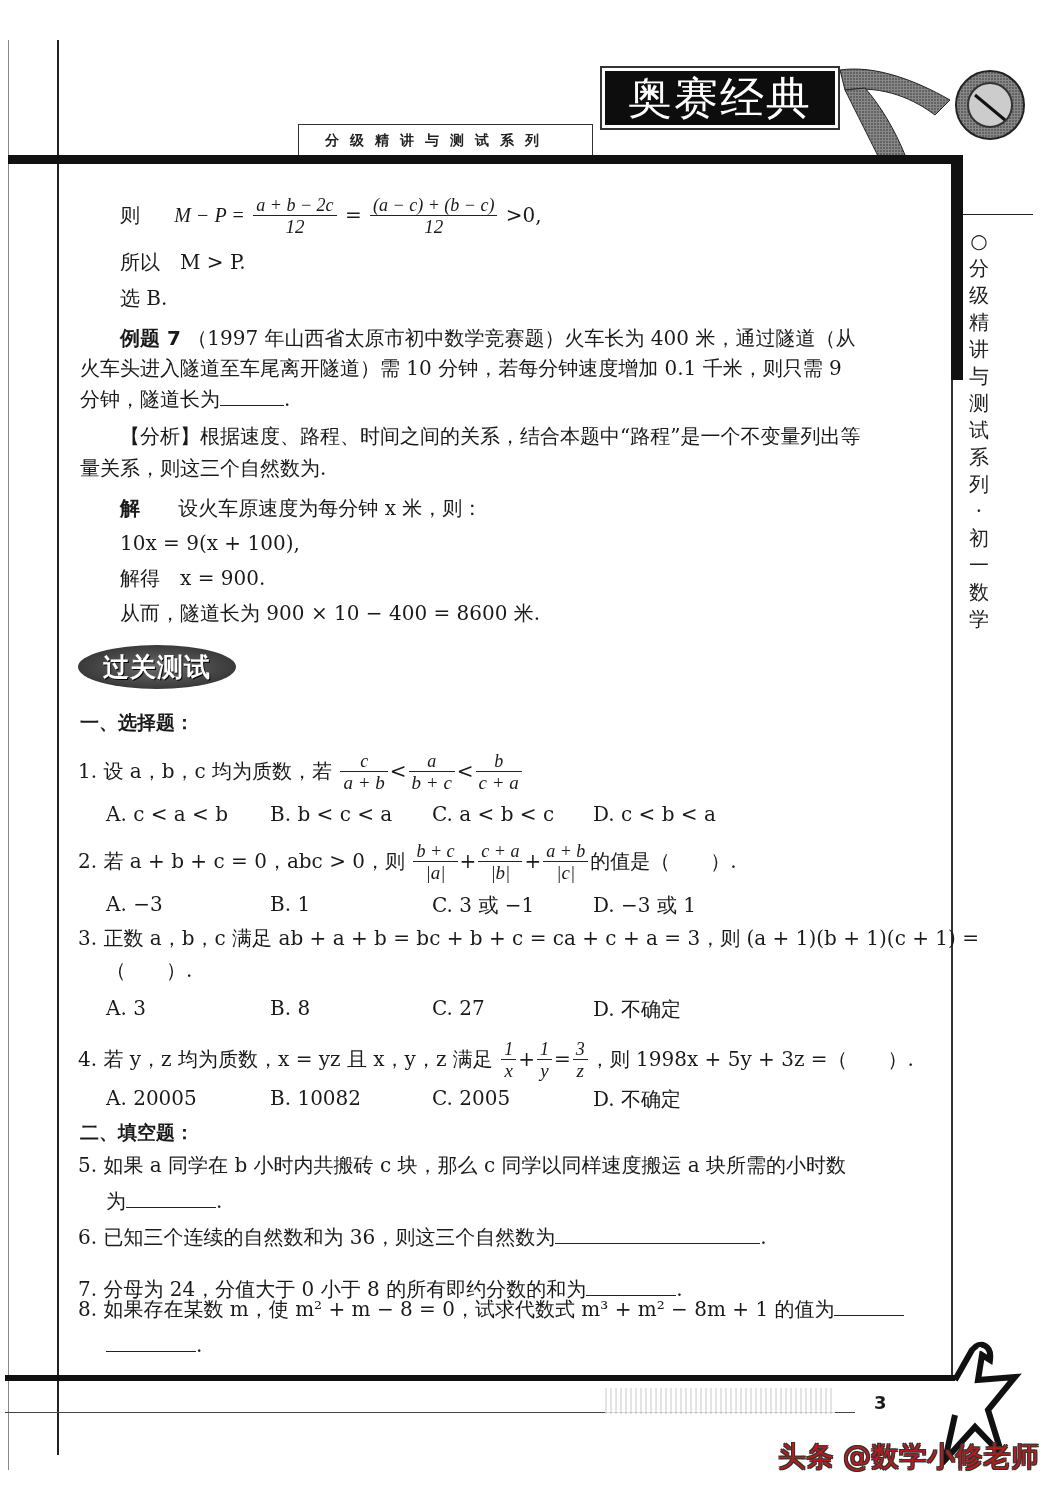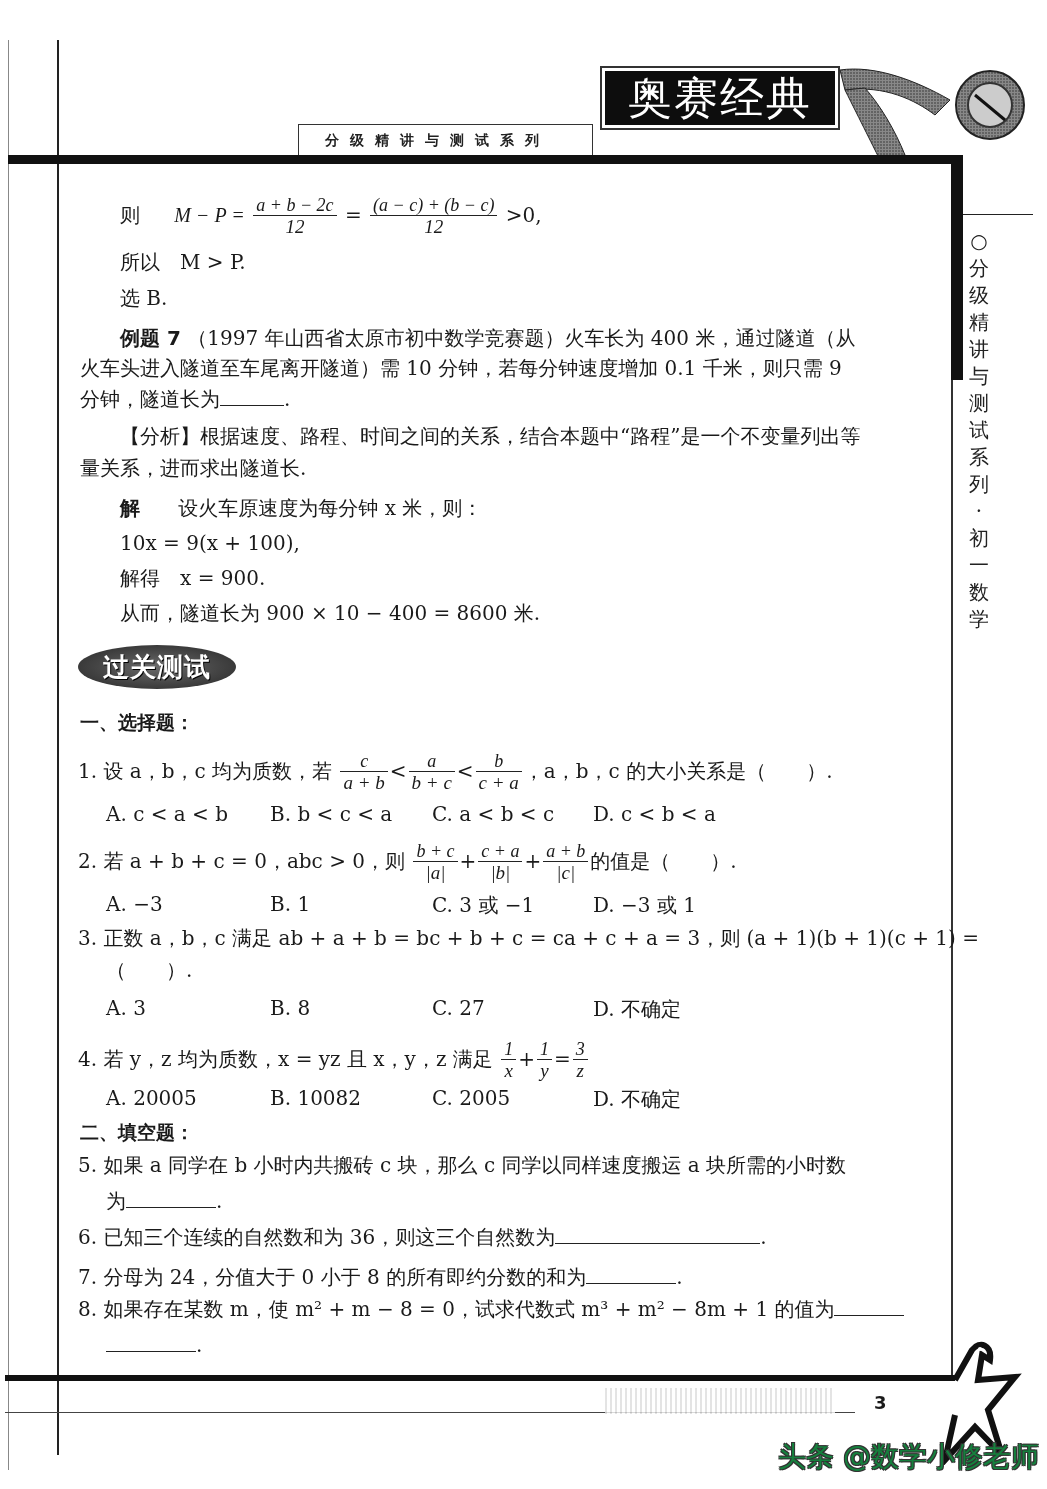--- a/index.html
+++ b/index.html
@@ -28,21 +28,21 @@
                    border-radius: 50%; background: radial-gradient(ellipse at center, #6a6a6a 0%, #3a3a3a 70%, #2a2a2a 100%);
                    color: #fff; font-weight: bold; font-size: 26px; display: flex; align-items: center;
                    justify-content: center; font-family: "DejaVu Sans", "Liberation Sans", sans-serif;
                    text-shadow: 1px 1px 0 #000; letter-spacing: 1px; }
   .section-head { position: absolute; left: 80px; font-size: 19px; font-weight: bold;
                   font-family: "DejaVu Sans", "Liberation Sans", sans-serif; }
   .side-text { position: absolute; left: 966px; top: 228px; width: 26px; font-size: 20px; line-height: 27px;
                text-align: center; color: #222; font-family: "DejaVu Serif", "Liberation Serif", serif; }
   .page-num { position: absolute; left: 874px; top: 1392px; font-size: 18px; font-weight: bold;
               font-family: "DejaVu Sans", "Liberation Sans", sans-serif; }
-  .watermark { position: absolute; left: 778px; top: 1438px; font-size: 28px; color: #15803d;
+  .watermark { position: absolute; left: 778px; top: 1438px; font-size: 28px; color: #b91c1c;
                font-family: "DejaVu Sans", "Liberation Sans", sans-serif;
                text-shadow: -1px -1px 0 #333, 1px -1px 0 #333, -1px 1px 0 #333, 1px 1px 0 #333; }
   .dotband { position: absolute; left: 605px; top: 1388px; width: 230px; height: 26px;
              background-image: repeating-linear-gradient(90deg, #ddd 0 2px, #fff 2px 5px); opacity: 0.8; }
   .opts { position: absolute; left: 0; font-size: 20px; white-space: nowrap; }
   .opts span { position: absolute; top: 0; }
 </style>
 </head>
 <body>
 
@@ -109,39 +109,39 @@
 <div class="abs" style="left:80px;top:328px;width:860px;">
   <div class="line" style="left:40px;top:0;">
     <b class="sans">例题 7</b>
     <span>（1997 年山西省太原市初中数学竞赛题）火车长为 400 米，通过隧道（从</span>
   </div>
   <div class="line" style="top:30px;text-align:right;">火车头进入隧道至车尾离开隧道）需 10 分钟，若每分钟速度增加 0.1 千米，则只需 9</div>
   <div class="line" style="top:61px;">
     <span>分钟，隧道长为</span><span class="blank" style="width:64px;"></span><span>.</span>
   </div>
   <div class="line" style="left:40px;top:98px;">【分析】根据速度、路程、时间之间的关系，结合本题中“路程”是一个不变量列出等</div>
-  <div class="line" style="top:130px;">量关系，进而求出隧道长.</div>
+  <div class="line" style="top:130px;">量关系，则这三个自然数为.</div>
   <div class="line" style="left:40px;top:170px;">
     <b class="sans">解</b>
     <span style="margin-left:32px;">设火车原速度为每分钟 x 米，则：</span>
   </div>
   <div class="line" style="left:40px;top:205px;">10x = 9(x + 100),</div>
   <div class="line" style="left:40px;top:240px;">解得　x = 900.</div>
   <div class="line" style="left:40px;top:275px;">从而，隧道长为 900 × 10 − 400 = 8600 米.</div>
 </div>
 
 <div class="section-badge">过关测试</div>
 <div class="section-head" style="top:710px;">一、选择题：</div>
 
 <div class="abs" style="left:78px;top:752px;width:870px;">
 
   <div class="line" style="top:0;">
     <span>1.</span>
     <span>设 a，b，c 均为质数，若</span>
-    <span class="frac it"><span class="num">c</span><span class="den">a + b</span></span><span>&lt;</span><span class="frac it"><span class="num">a</span><span class="den">b + c</span></span><span>&lt;</span><span class="frac it"><span class="num">b</span><span class="den">c + a</span></span><span>，a，b，c 的大小关系是（　　）.</span>
+    <span class="frac it"><span class="num">c</span><span class="den">a + b</span></span><span>&lt;</span><span class="frac it"><span class="num">a</span><span class="den">b + c</span></span><span>&lt;</span><span class="frac it"><span class="num">b</span><span class="den">c + a</span></span>
   </div>
   <div class="opts" style="top:50px;">
     <span style="left:28px;">A. c &lt; a &lt; b</span>
     <span style="left:192px;">B. b &lt; c &lt; a</span>
     <span style="left:354px;">C. a &lt; b &lt; c</span>
     <span style="left:515px;">D. c &lt; b &lt; a</span>
   </div>
 
   <div class="line" style="top:90px;">
     <span>2.</span>
@@ -163,21 +163,21 @@
   <div class="opts" style="top:244px;">
     <span style="left:28px;">A. 3</span>
     <span style="left:192px;">B. 8</span>
     <span style="left:354px;">C. 27</span>
     <span style="left:515px;">D. 不确定</span>
   </div>
 
   <div class="line" style="top:288px;">
     <span>4.</span>
     <span>若 y，z 均为质数，x = yz 且 x，y，z 满足</span>
-    <span class="frac it"><span class="num">1</span><span class="den">x</span></span>+<span class="frac it"><span class="num">1</span><span class="den">y</span></span>=<span class="frac it"><span class="num">3</span><span class="den">z</span></span>
+    <span class="frac it"><span class="num">1</span><span class="den">x</span></span>+<span class="frac it"><span class="num">1</span><span class="den">y</span></span>=<span class="frac it"><span class="num">3</span><span class="den">z</span></span><span>，则 1998x + 5y + 3z =（　　）.</span>
   </div>
   <div class="opts" style="top:334px;">
     <span style="left:28px;">A. 20005</span>
     <span style="left:192px;">B. 10082</span>
     <span style="left:354px;">C. 2005</span>
     <span style="left:515px;">D. 不确定</span>
   </div>
 </div>
 
 <div class="section-head" style="top:1120px;">二、填空题：</div>
@@ -187,21 +187,21 @@
     <span>5.</span>
     <span>如果 a 同学在 b 小时内共搬砖 c 块，那么 c 同学以同样速度搬运 a 块所需的小时数</span>
   </div>
   <div class="line" style="top:36px;left:28px;">
     <span>为</span><span class="blank" style="width:90px;"></span><span>.</span>
   </div>
   <div class="line" style="top:72px;">
     <span>6.</span>
     <span>已知三个连续的自然数和为 36，则这三个自然数为</span><span class="blank" style="width:205px;"></span><span>.</span>
   </div>
-  <div class="line" style="top:112px;">
+  <div class="line" style="top:124px;">
     <span>7.</span>
     <span>分母为 24，分值大于 0 小于 8 的所有即约分数的和为</span><span class="blank" style="width:90px;"></span><span>.</span>
   </div>
   <div class="line" style="top:144px;">
     <span>8.</span>
     <span>如果存在某数 m，使 m² + m − 8 = 0，试求代数式 m³ + m² − 8m + 1 的值为</span><span class="blank" style="width:70px;"></span>
   </div>
   <div class="line" style="top:180px;left:28px;">
     <span class="blank" style="width:90px;"></span><span>.</span>
   </div>

